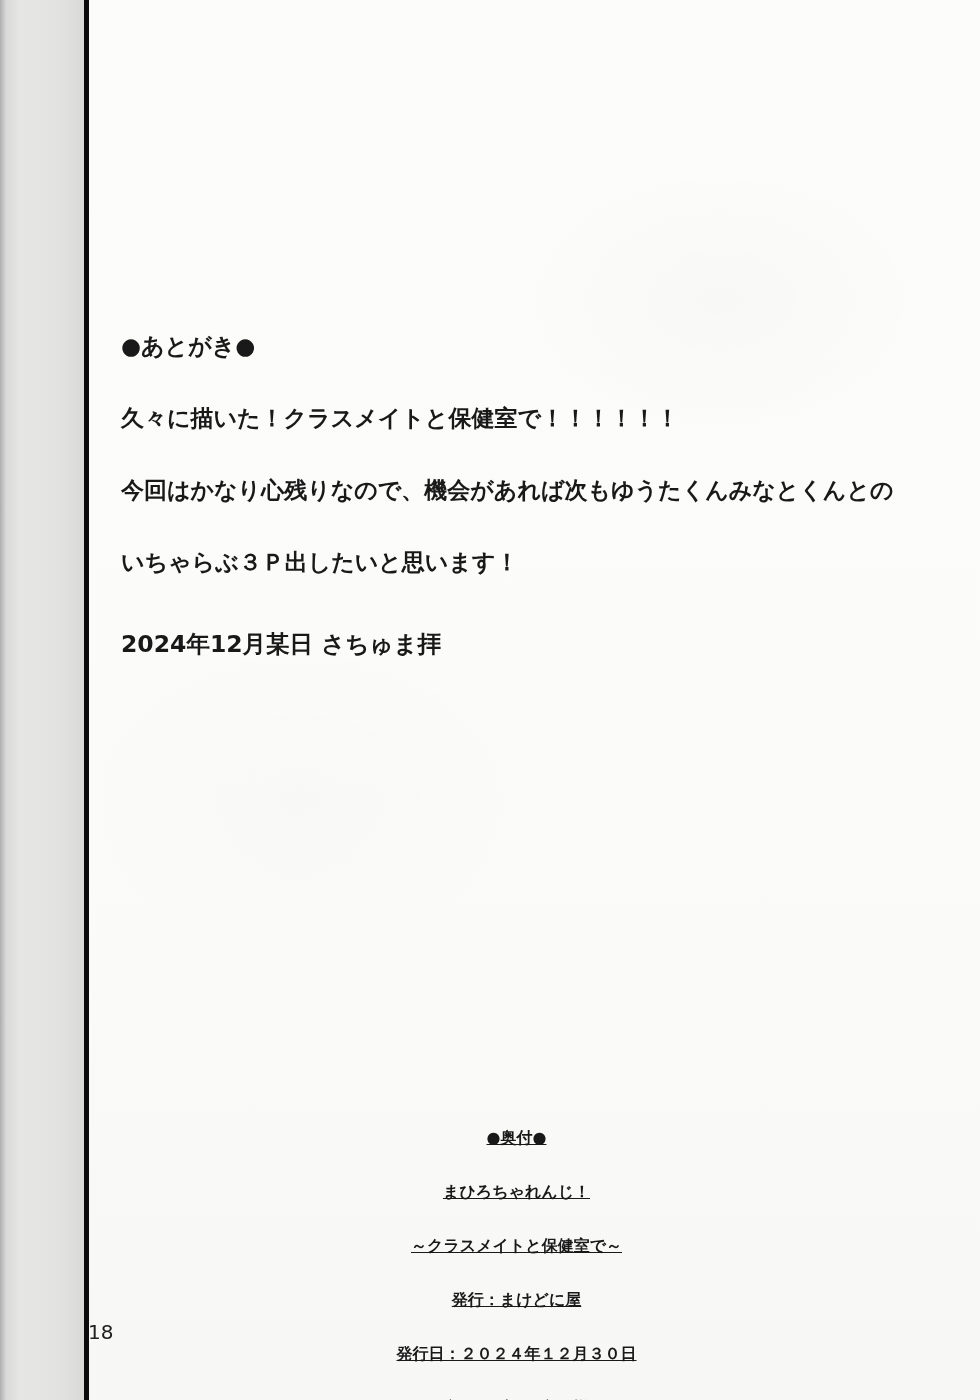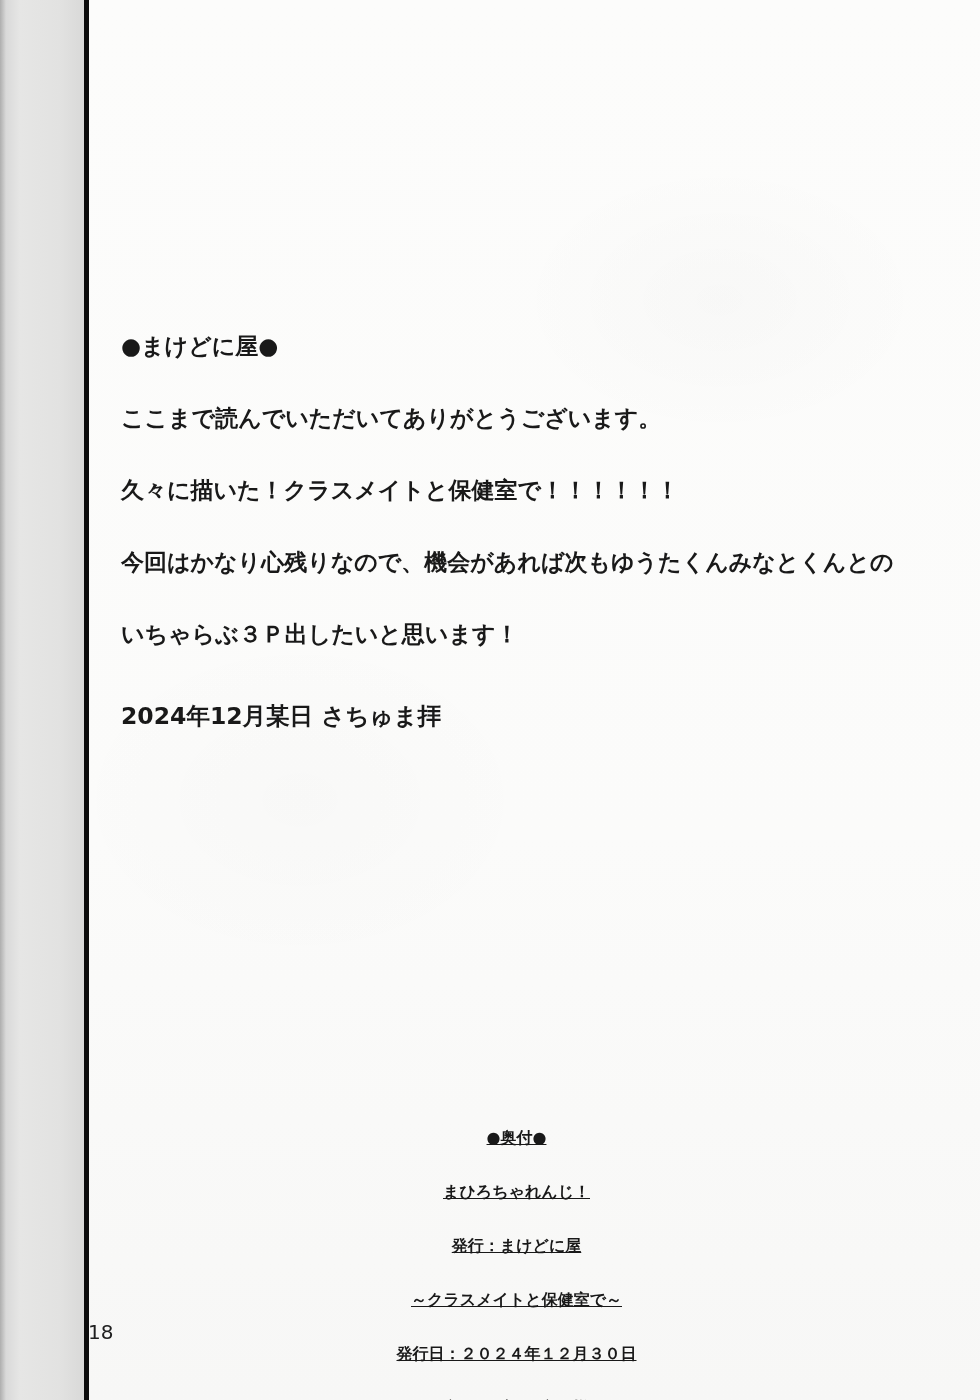--- a/index.html
+++ b/index.html
@@ -73,33 +73,32 @@
 </style>
 </head>
 <body>
 
 <div class="page">
 
   <div class="scan-margin"></div>
   <div class="binding-line"></div>
 
   <div class="afterword">
-    <span class="line">●まけどに屋●</span>
-    <span class="line">ここまで読んでいただいてありがとうございます。</span>
+    <span class="line">●あとがき●</span>
     <span class="line">久々に描いた！クラスメイトと保健室で！！！！！！</span>
     <span class="line">今回はかなり心残りなので、機会があれば次もゆうたくんみなとくんとの</span>
     <span class="line">いちゃらぶ３Ｐ出したいと思います！</span>
     <span class="date-line">2024年12月某日 さちゅま拝</span>
   </div>
 
   <div class="colophon">
     <span class="line">●奥付●</span>
     <span class="line">まひろちゃれんじ！</span>
+    <span class="line">～クラスメイトと保健室で～</span>
     <span class="line">発行：まけどに屋</span>
-    <span class="line">～クラスメイトと保健室で～</span>
     <span class="line">発行日：２０２４年１２月３０日</span>
     <span class="line">印刷：ブロス印刷様</span>
     
     
   </div>
 
   <div class="page-number">18</div>
 
 </div>
 

